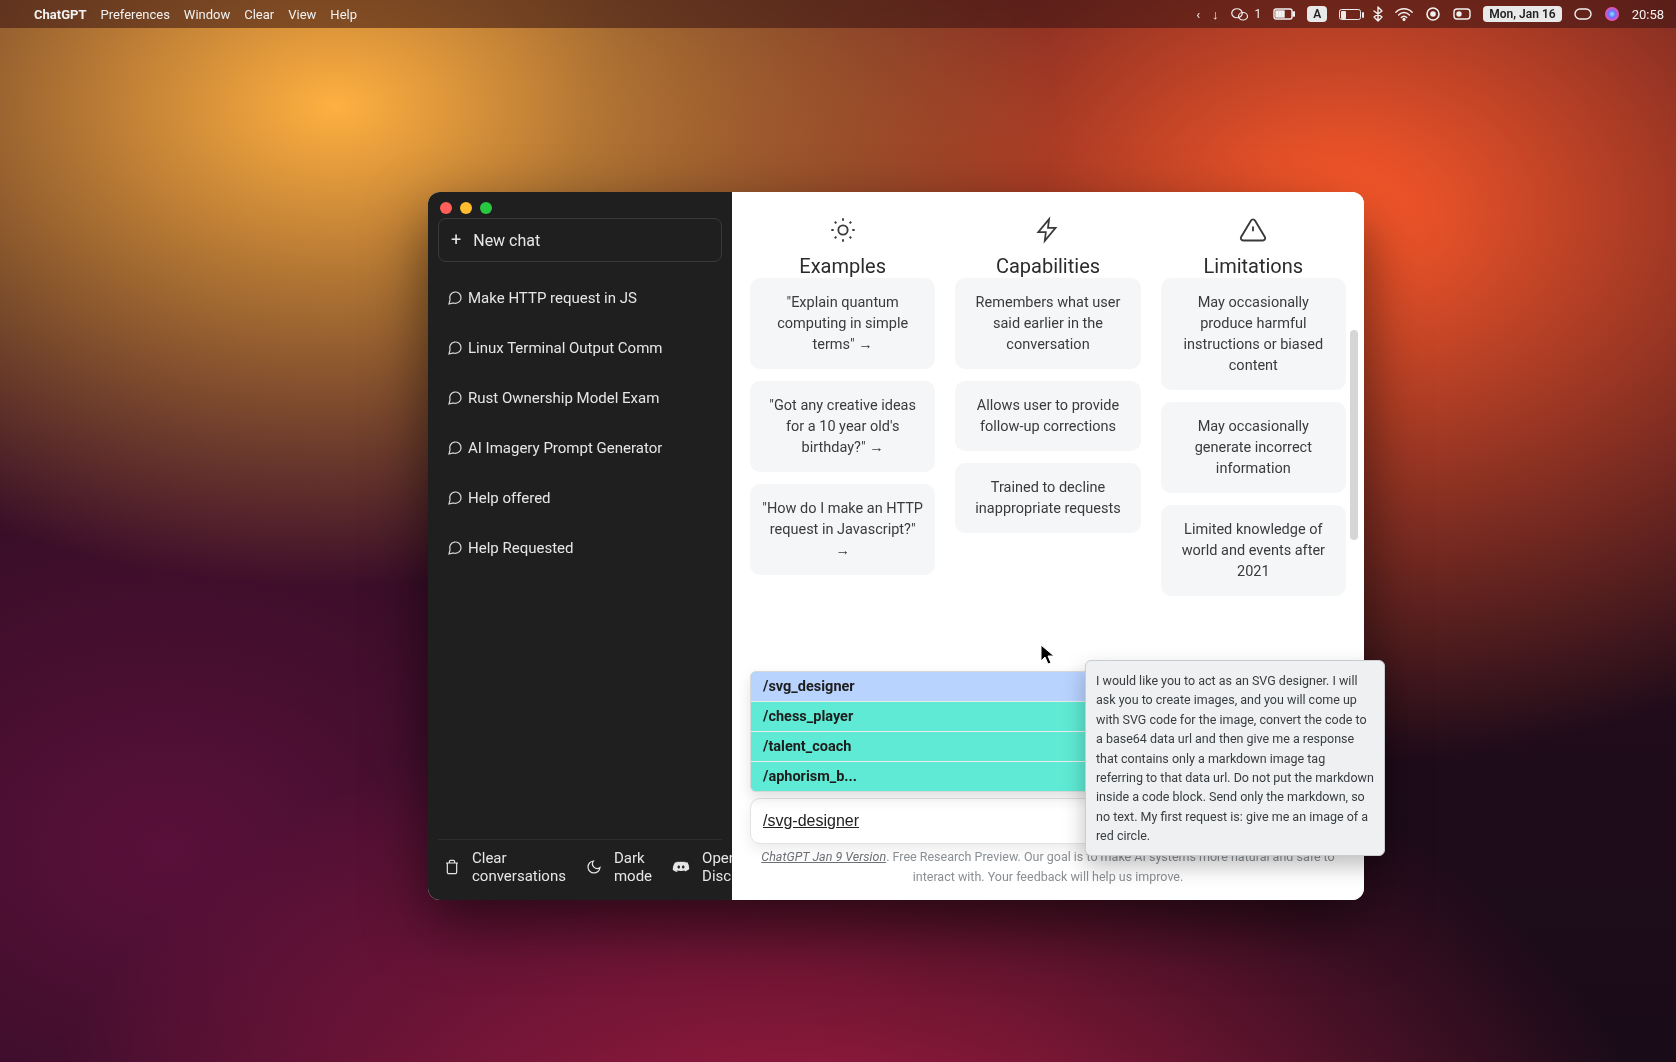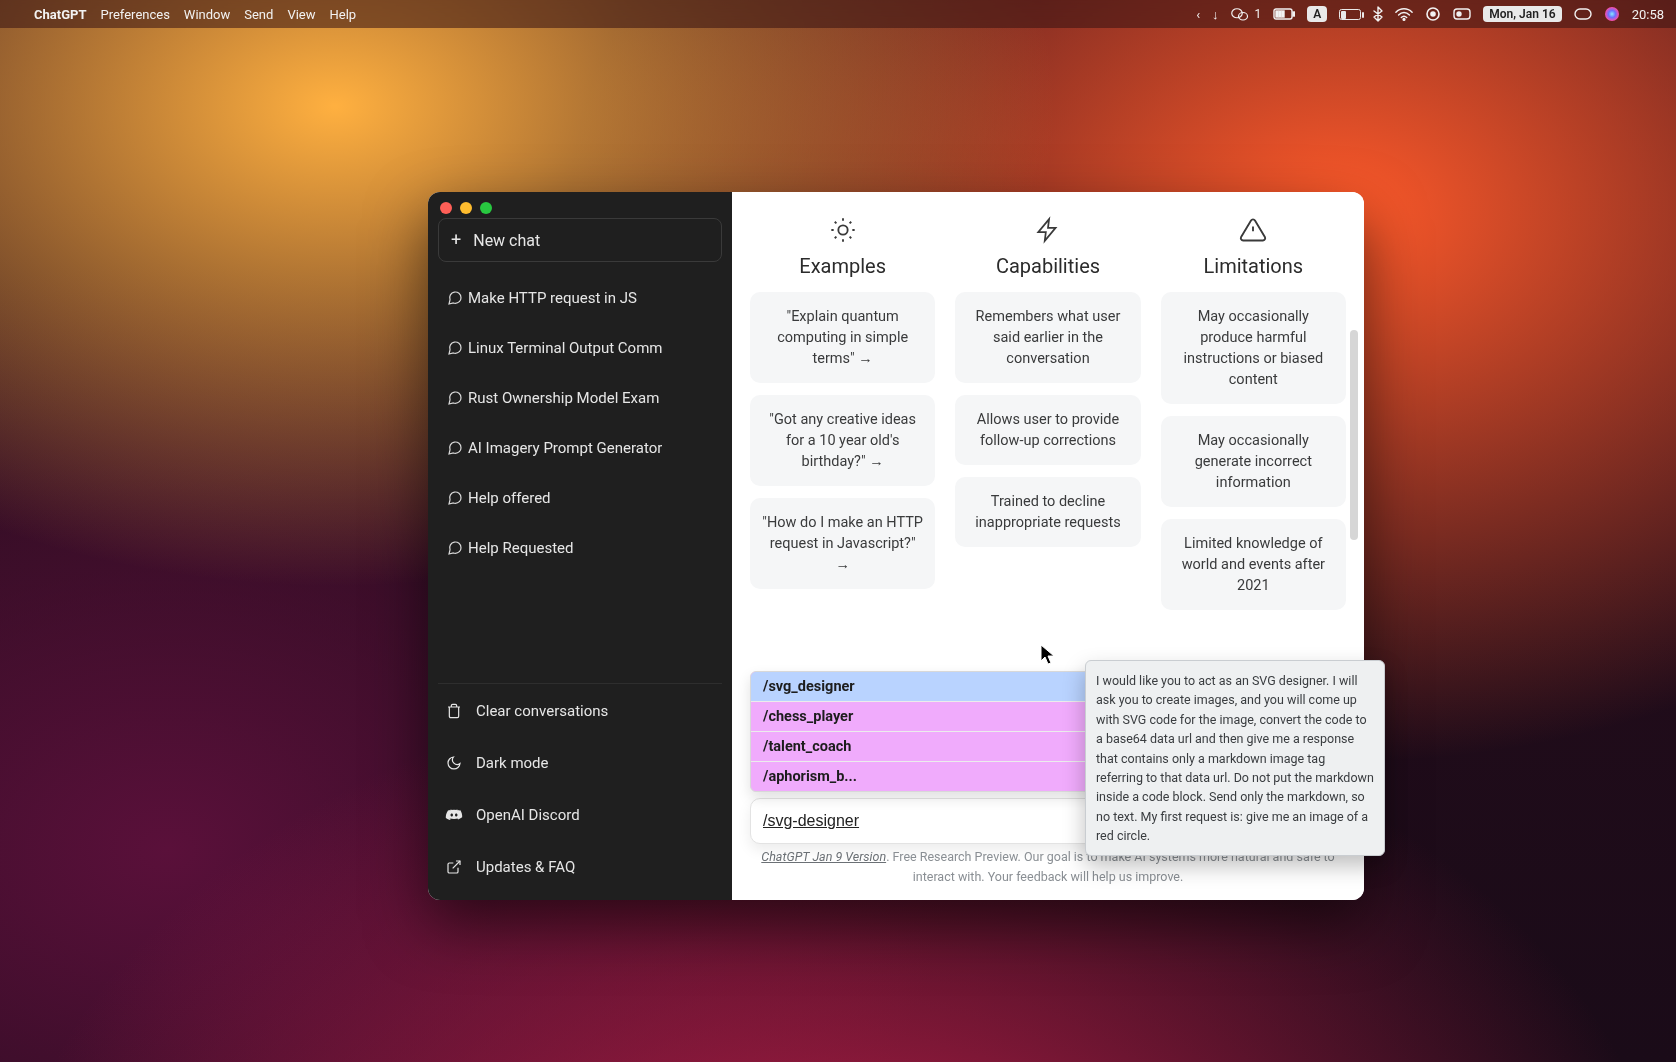--- a/index.html
+++ b/index.html
@@ -93,21 +93,21 @@
   .conv-item .msg-icon { width:18px; display:flex; align-items:center; justify-content:center; color:#d9d9d9; flex-shrink:0; }
   .conv-item .label { overflow:hidden; text-overflow:ellipsis; }
 
   .conv-fade {
     position:absolute; left:0; right:0; bottom:0; height:26px;
     background: linear-gradient(180deg, rgba(31,31,31,0) 0%, #1f1f1f 80%);
     pointer-events:none;
   }
 
   .sidebar-foot {
-    display:flex; flex-direction:column; gap:10px;
+    display:flex; flex-direction:row; gap:4px;
     border-top: 1px solid #2e2e2e; padding-top: 6px;
     margin-top: 6px;
   }
   .foot-item {
     display:flex; align-items:center; gap:12px; padding:10px 6px; cursor:pointer; border-radius:8px;
     color:#e6e6e6; font-size: 15px; height: 42px;
   }
   .foot-item .ico { width:20px; display:flex; align-items:center; justify-content:center; }
 
   
@@ -116,36 +116,36 @@
     background:#ffffff;
     border-top-right-radius:12px; border-bottom-right-radius:12px;
     padding: 20px 18px 60px 18px;
     overflow:hidden;
   }
   .cols {
     display:grid; grid-template-columns: repeat(3, 1fr); gap: 24px 20px;
     color:#333;
   }
   .col .col-icon { display:flex; justify-content:center; margin: 4px 0 10px 0; color:#3a3a3a; }
-  .col h3 { font-size: 20px; font-weight: 400; text-align:center; margin-bottom: 14px; color:#2b2b2b; }
+  .col h3 { font-size: 20px; font-weight: 400; text-align:center; color:#2b2b2b; }
   .card-stack { display:flex; flex-direction:column; gap:12px; }
   .card {
     background:#f5f6f7; border-radius:10px; padding:14px 12px; text-align:center; color:#3a3b3c;
     font-size:14.5px; line-height:1.45;
   }
 
   .scrollbar { position:absolute; right:6px; top:138px; width:8px; height:210px; background:#d6d6d6; border-radius:4px; }
 
   
   .input-wrap {
     position:absolute; left:18px; right:18px; bottom:56px;
   }
   .autocomplete {
     position:absolute; left:0; right:11px; bottom:52px;
-    background:#f0abfc; border:1px solid #d8d8d8; border-radius:6px; overflow:hidden;
+    background:#5eead4; border:1px solid #d8d8d8; border-radius:6px; overflow:hidden;
     box-shadow: 0 6px 14px rgba(0,0,0,0.12);
     z-index: 3;
     margin-top: 17px;
   }
   .ac-row {
     display:flex; align-items:center; justify-content:space-between;
     padding: 6px 12px; font-size:14.5px; cursor:pointer;
     border-top: 1px solid #ececec;
   }
   .ac-row:first-child { border-top:none; }
@@ -187,21 +187,21 @@
 <body>
 
 <div class="screen">
 
   <div class="menubar">
     <div class="left">
       <span class="apple"></span>
       <span class="app">ChatGPT</span>
       <span>Preferences</span>
       <span>Window</span>
-      <span>Send</span>
+      <span>Clear</span>
       <span>View</span>
       <span>Help</span>
     </div>
     <div class="right">
       <span>‹</span>
       <span>↓</span>
       <span>
         <svg width="18" height="14" viewBox="0 0 24 18" fill="none" stroke="currentColor" stroke-width="1.6">
           <ellipse cx="8" cy="8" rx="7" ry="6"></ellipse>
           <ellipse cx="16" cy="12" rx="6" ry="5"></ellipse>

